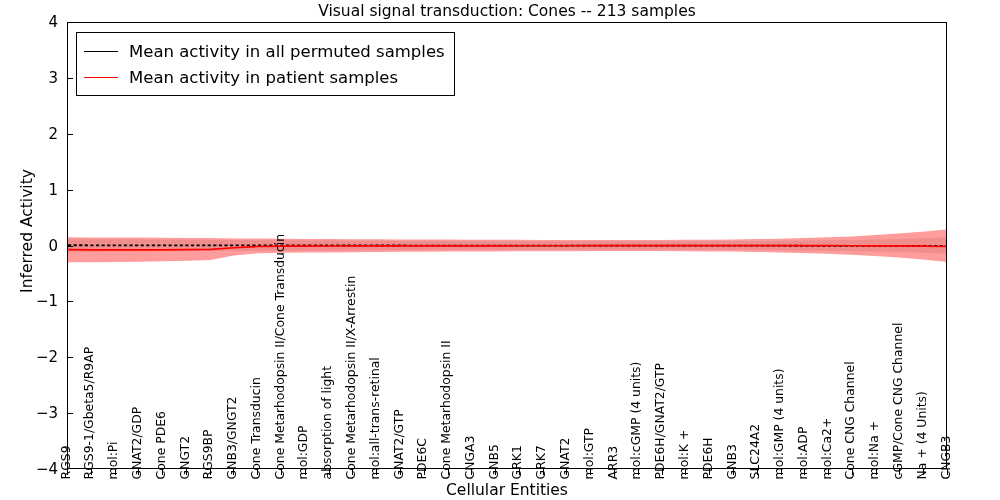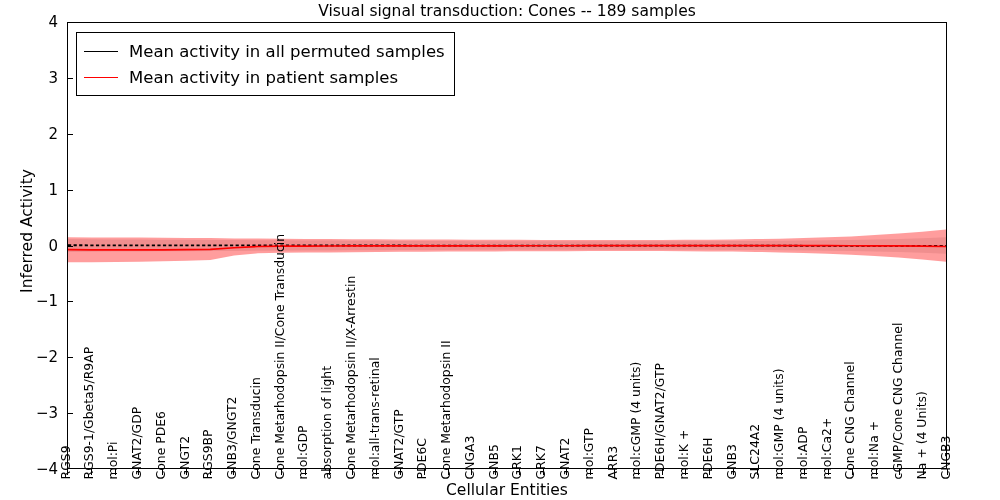--- a/index.html
+++ b/index.html
@@ -157,21 +157,21 @@
     font-size: 16.5px;
     color: #000000;
     white-space: nowrap;
   }
 </style>
 </head>
 <body>
 
 <div id="figure">
 
-  <div id="chart-title">Visual signal transduction: Cones -- 189 samples</div>
+  <div id="chart-title">Visual signal transduction: Cones -- 213 samples</div>
 
   <div id="ylabel-title">Inferred Activity</div>
 
   <div id="ylabels-layer">
       <div class="ytick-label" style="top: 0px;">4</div>
       <div class="ytick-label" style="top: 55.875px;">3</div>
       <div class="ytick-label" style="top: 111.75px;">2</div>
       <div class="ytick-label" style="top: 167.625px;">1</div>
       <div class="ytick-label" style="top: 223.5px;">0</div>
       <div class="ytick-label" style="top: 279.375px;">−1</div>

